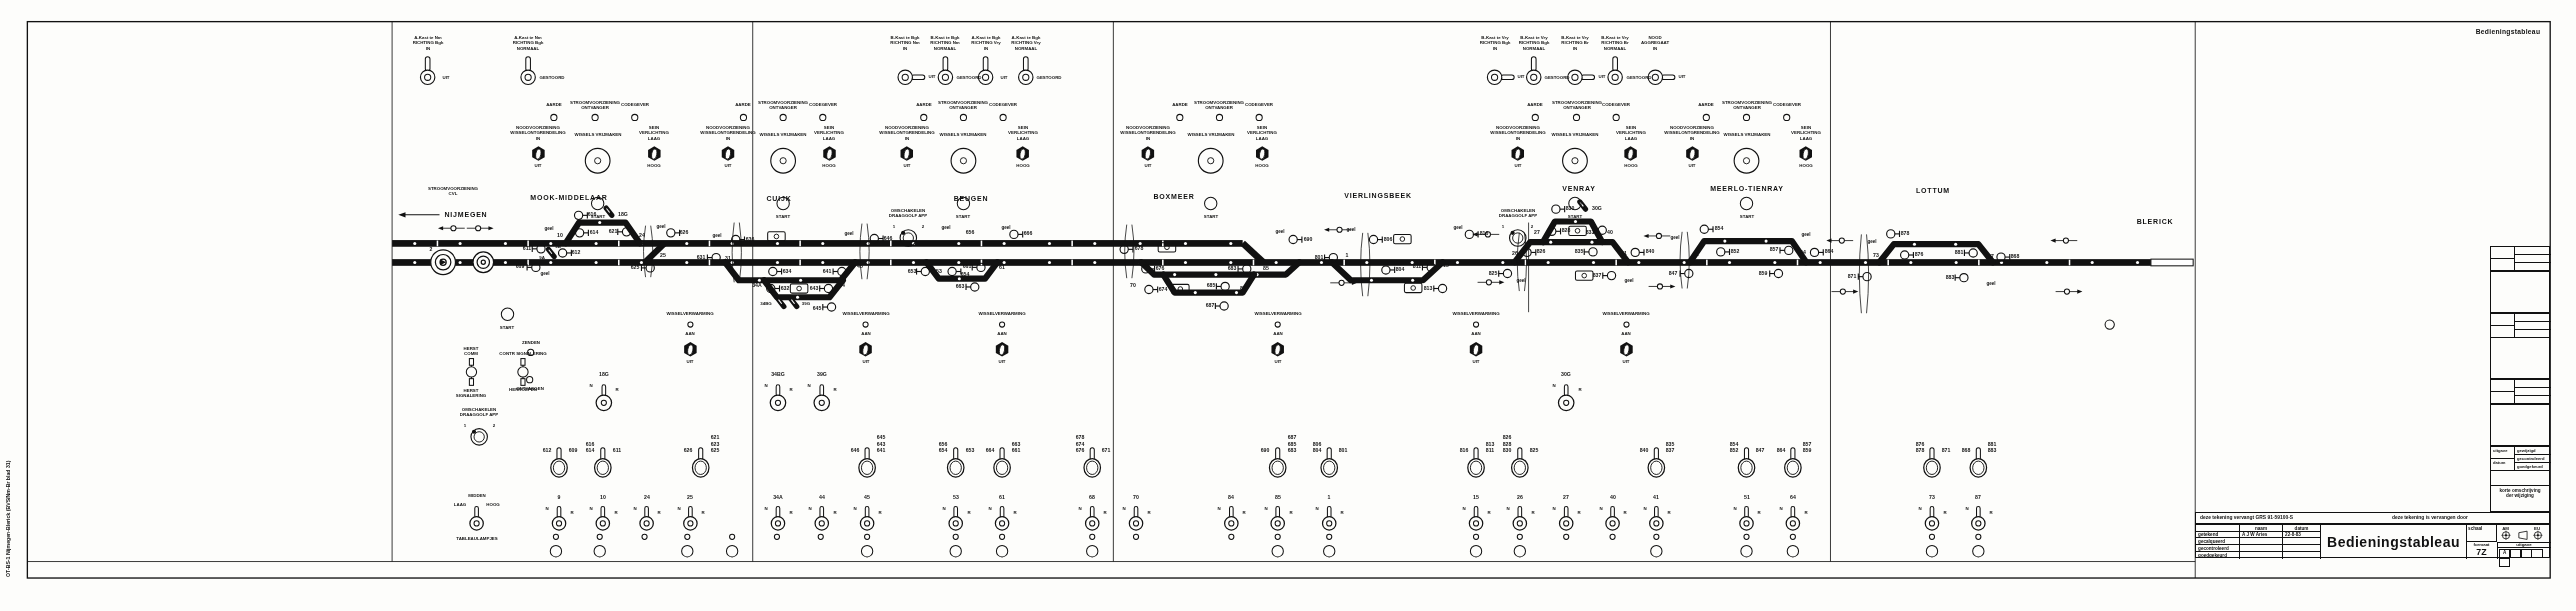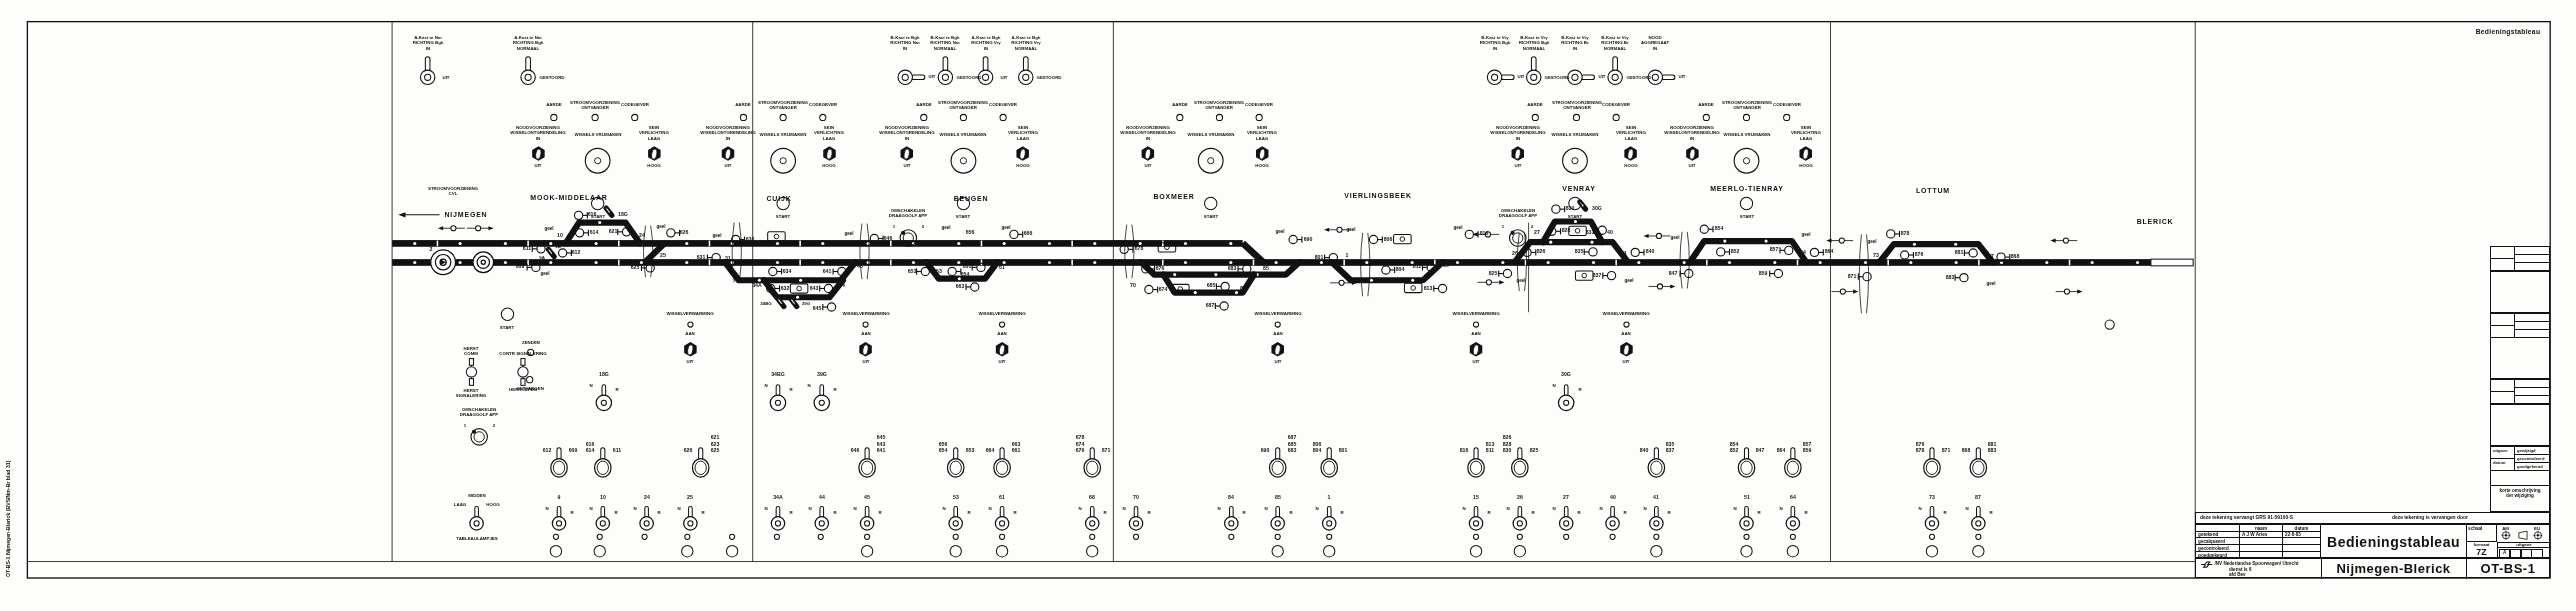--- a/index.html
+++ b/index.html
@@ -792,38 +792,20 @@
       <div style="font-size:8.8px;font-weight:bold;">7Z</div>
     </div>
     <div style="position:absolute;left:301px;top:17px;width:54px;height:17px;">
       <div style="font-size:4.4px;font-weight:bold;text-align:center;border-bottom:0.6px solid #111;">uitgave</div>
       <div style="padding:1px 0 0 2.1px;">
         <span class="ubox">A</span><span class="ubox"></span><span class="ubox"></span><span class="ubox"></span><span class="ubox"></span>
       </div>
     </div>
   </div>
 
-  <div class="tb" style="left:2195px;top:558px;width:355px;height:19.6px;">
-    <div style="position:absolute;left:0;top:0;width:125px;height:19.6px;border-right:0.7px solid #111;">
-      <svg width="13.4" height="7.2" style="position:absolute;left:4.1px;top:2.1px;" viewBox="0 0 26 14">
-        <path d="M2 7 h7 l4 -5 h6 l-4 5 h7" fill="none" stroke="#111" stroke-width="2"></path>
-        <path d="M24 7 h-7 l-4 5 h-6 l4 -5" fill="none" stroke="#111" stroke-width="2"></path>
-      </svg>
-      <div style="position:absolute;left:18.5px;top:2.1px;font-size:4.6px;font-weight:bold;">/NV Nederlandse Spoorwegen/ Utrecht</div>
-      <div style="position:absolute;left:33px;top:7.7px;font-size:4.6px;font-weight:bold;">dienst  Is 6</div>
-      <div style="position:absolute;left:33px;top:13.4px;font-size:4.6px;font-weight:bold;">afd Bev</div>
-    </div>
-    <div style="position:absolute;left:125px;top:0;width:145px;height:19.6px;border-right:0.7px solid #111;
-                display:flex;align-items:center;justify-content:center;">
-      <span class="ttl-big">Nijmegen-Blerick</span>
-    </div>
-    <div style="position:absolute;left:270px;top:0;width:84px;height:19.6px;display:flex;align-items:center;justify-content:center;">
-      <span class="ttl-big">OT-BS-1</span>
-    </div>
-  </div>
 
   <div id="revcol">
       <div class="tb" style="left: 2490px; top: 246px; width: 60px; height: 25px;">
         <div class="cell" style="left:0;top:0;width:24px;height:12.4px;font-size:4.1px;"></div>
     <div class="cell" style="left:0;top:12.4px;width:24px;height:12.4px;border-bottom:0;font-size:4.1px;"></div>
     <div class="cell" style="left:24px;top:0;width:36px;height:8.2px;border-right:0;font-size:4.1px;"></div>
     <div class="cell" style="left:24px;top:8.2px;width:36px;height:8.2px;border-right:0;font-size:4.1px;"></div>
     <div class="cell" style="left:24px;top:16.5px;width:36px;height:8.2px;border-right:0;border-bottom:0;font-size:4.1px;"></div>
       </div>
       <div class="tb" style="left: 2490px; top: 271px; width: 60px; height: 42px;"></div>

